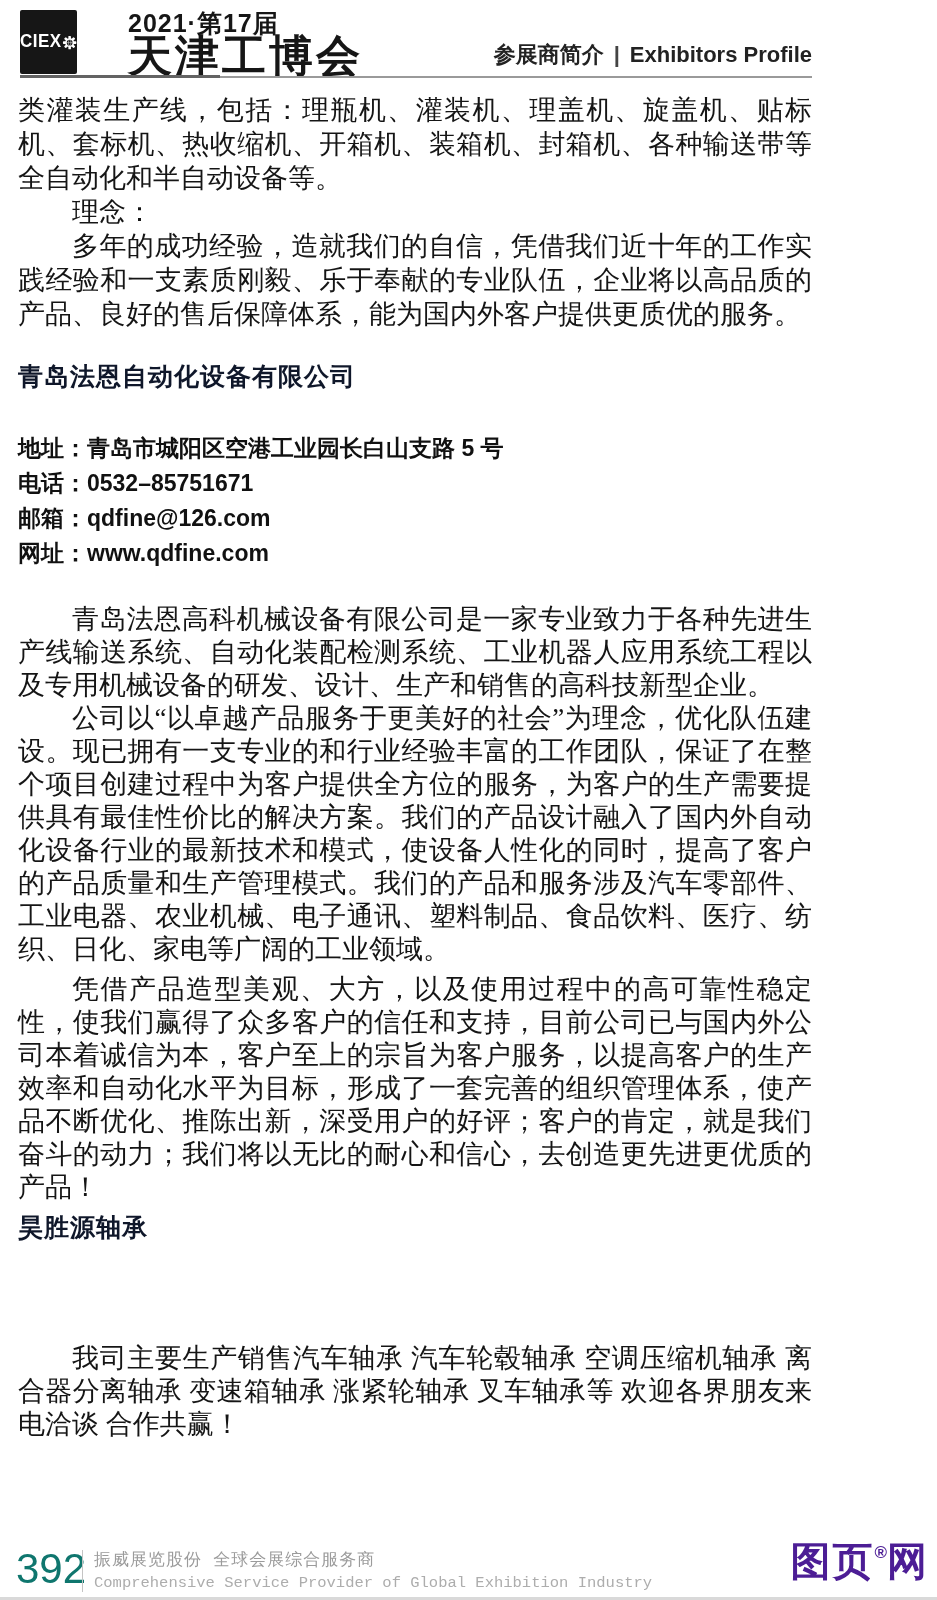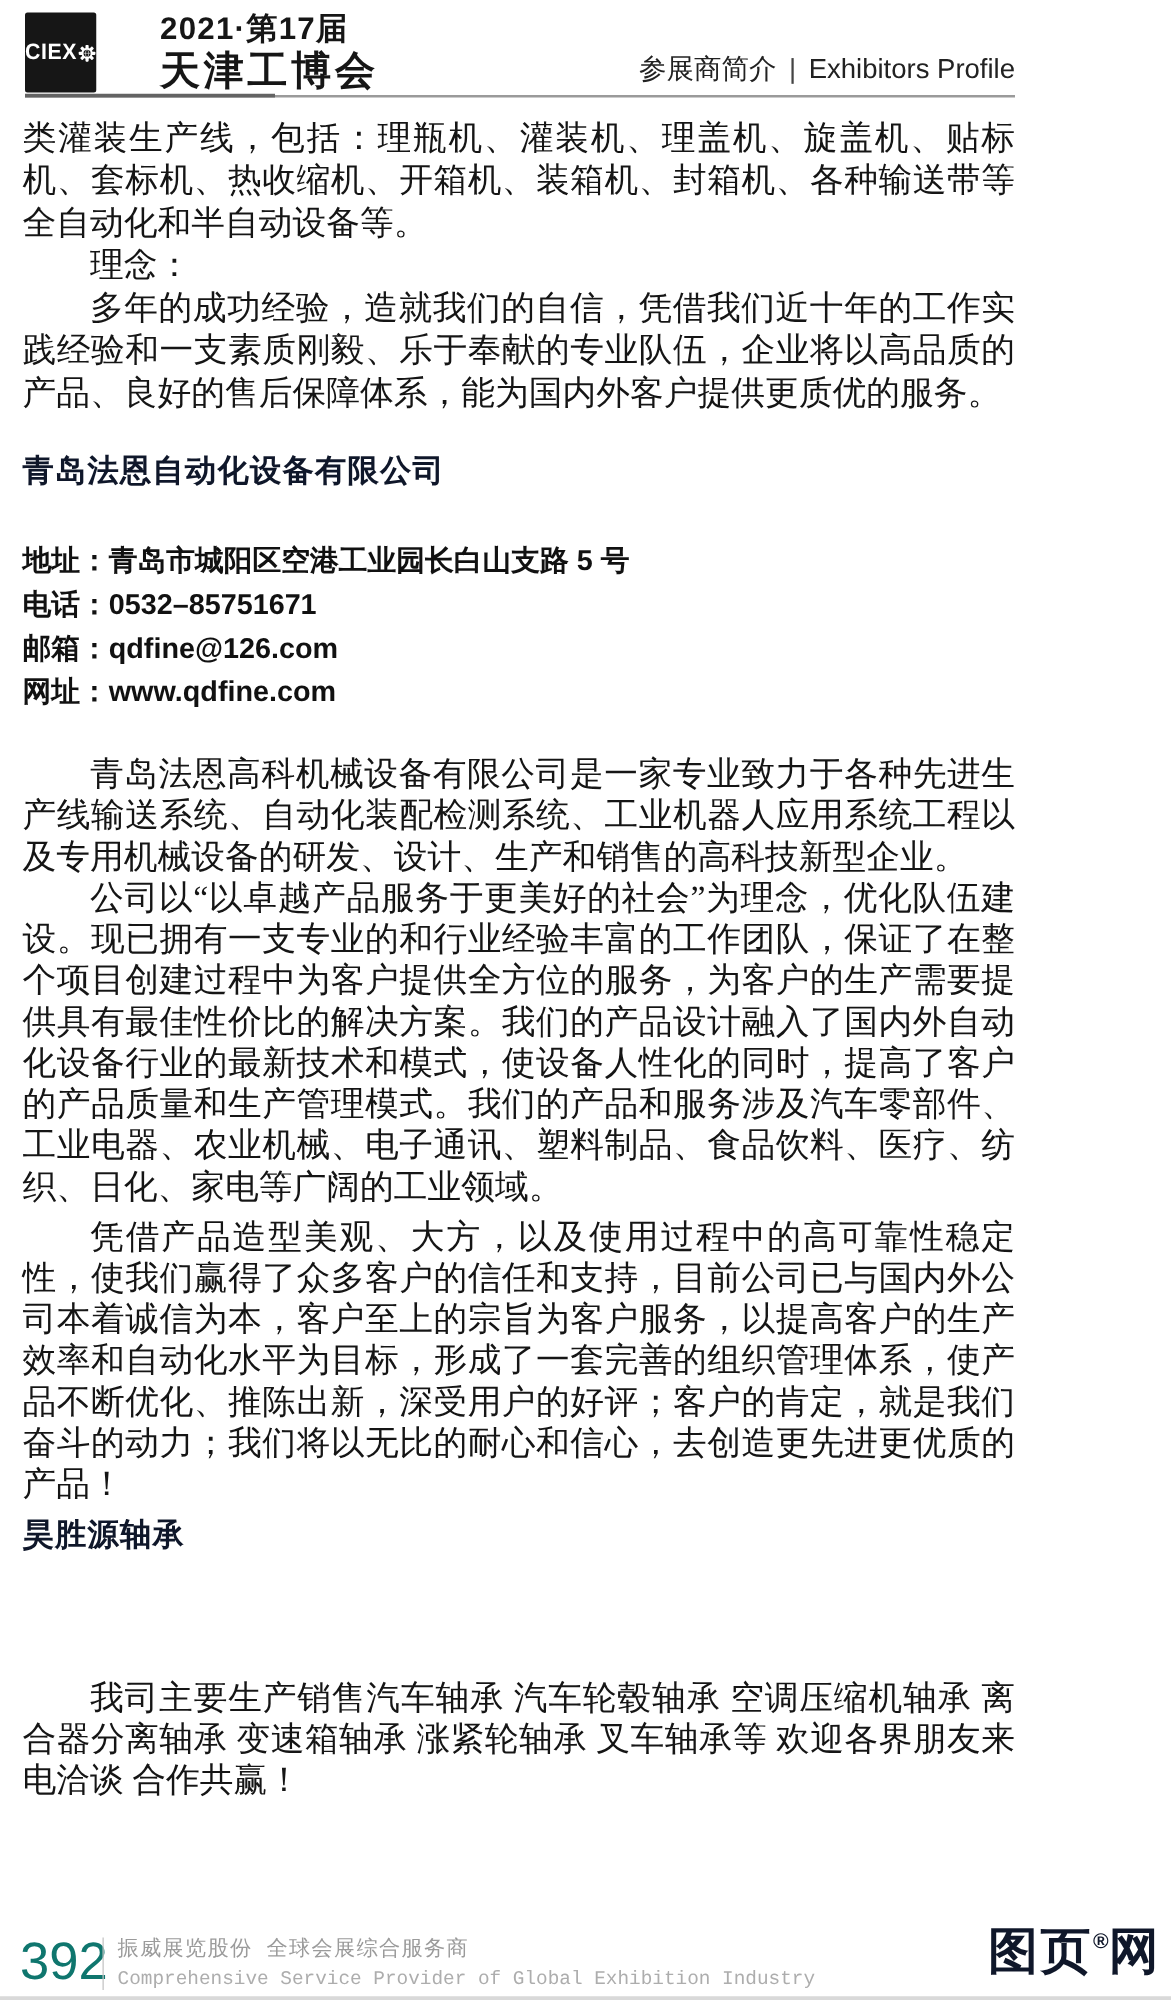--- a/index.html
+++ b/index.html
@@ -19,24 +19,24 @@
   .logo-ciex {
     color:#ffffff; font-family:"Liberation Sans",sans-serif; font-weight:bold;
     font-size:17px; letter-spacing:0.5px; line-height:22px; transform:scaleY(1.05);
   }
   .logo-gear { width:38px; height:38px; margin-top:-1px; }
   .logo-titles {
     position:absolute; left:88px; top:8px;
     font-family:"Liberation Sans",sans-serif; font-weight:bold; color:#161616;margin-left:40px;
   }
   .logo-edition { font-size:25px; line-height:30px; letter-spacing:1px; }
-  .logo-expo { font-size:32px; line-height:36px; letter-spacing:3px; }
+  .logo-expo { font-size:44px; line-height:36px; letter-spacing:3px; }
   .header-right {
     position:absolute; right:125px; top:40px; color:#222222;
-    font-family:"Liberation Sans",sans-serif; font-size:22px; white-space:nowrap;
+    font-family:"Liberation Sans",sans-serif; font-size:22px; white-space:nowrap;font-weight:bold;
   }
   .header-right .sep { margin:0 10px; color:#444; }
   .header-rule {
     position:absolute; top:76px; left:20px; width:792px; height:2px; background:#9a9a9a;
   }
   .header-rule-dark {
     position:absolute; top:75px; left:20px; width:200px; height:3px; background:#636363;
   }
   
   .flow { position:absolute; left:18px; width:794px; }
@@ -63,21 +63,21 @@
     position:absolute; left:82px; top:1550px; width:1px; height:42px; background:#c4c4c4;
   }
   .footer-text { position:absolute; left:94px; top:1550px; font-family:Liberation Mono, monospace; }
   .footer-cn { font-size:17px; line-height:22px; color:#9b9b9b; letter-spacing:1px; }
   .footer-en { font-size:15.5px; line-height:22px; color:#adadad; }
   .bottom-edge {
     position:absolute; left:0; bottom:0; width:937px; height:3px; background:#d9d9d9;
   }
   
   .watermark {
-    position:absolute; right:8px; top:1541px; color:#0f172a;
+    position:absolute; right:8px; top:1541px; color:#4c1d95;
     font-family:"Liberation Sans",sans-serif; font-weight:bold;
     font-size:40px; line-height:40px; letter-spacing:2px; white-space:nowrap;
   }
   .watermark .reg {
     font-size:17px; vertical-align:top; position:relative; top:-8px; letter-spacing:0;
   }
 </style>
 </head>
 <body>
 

